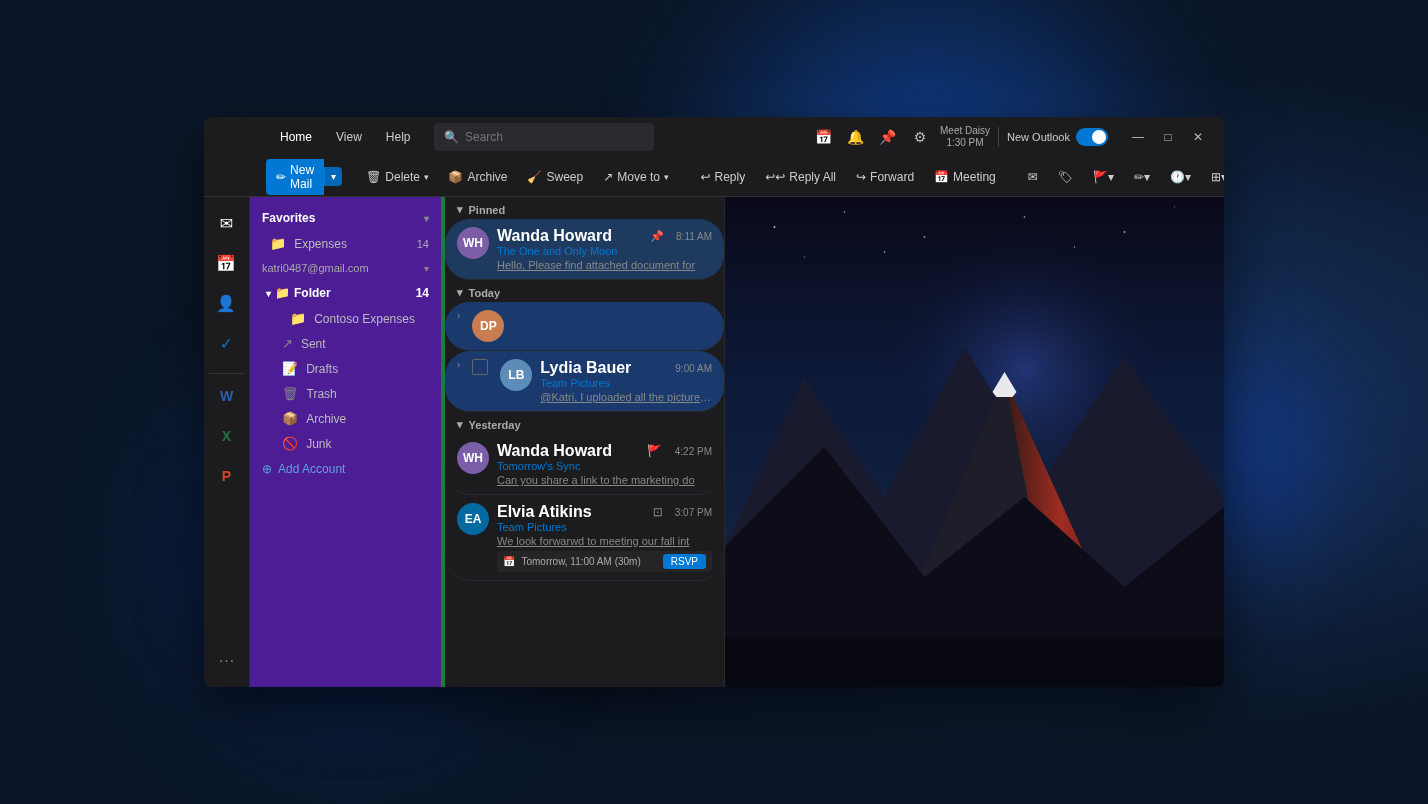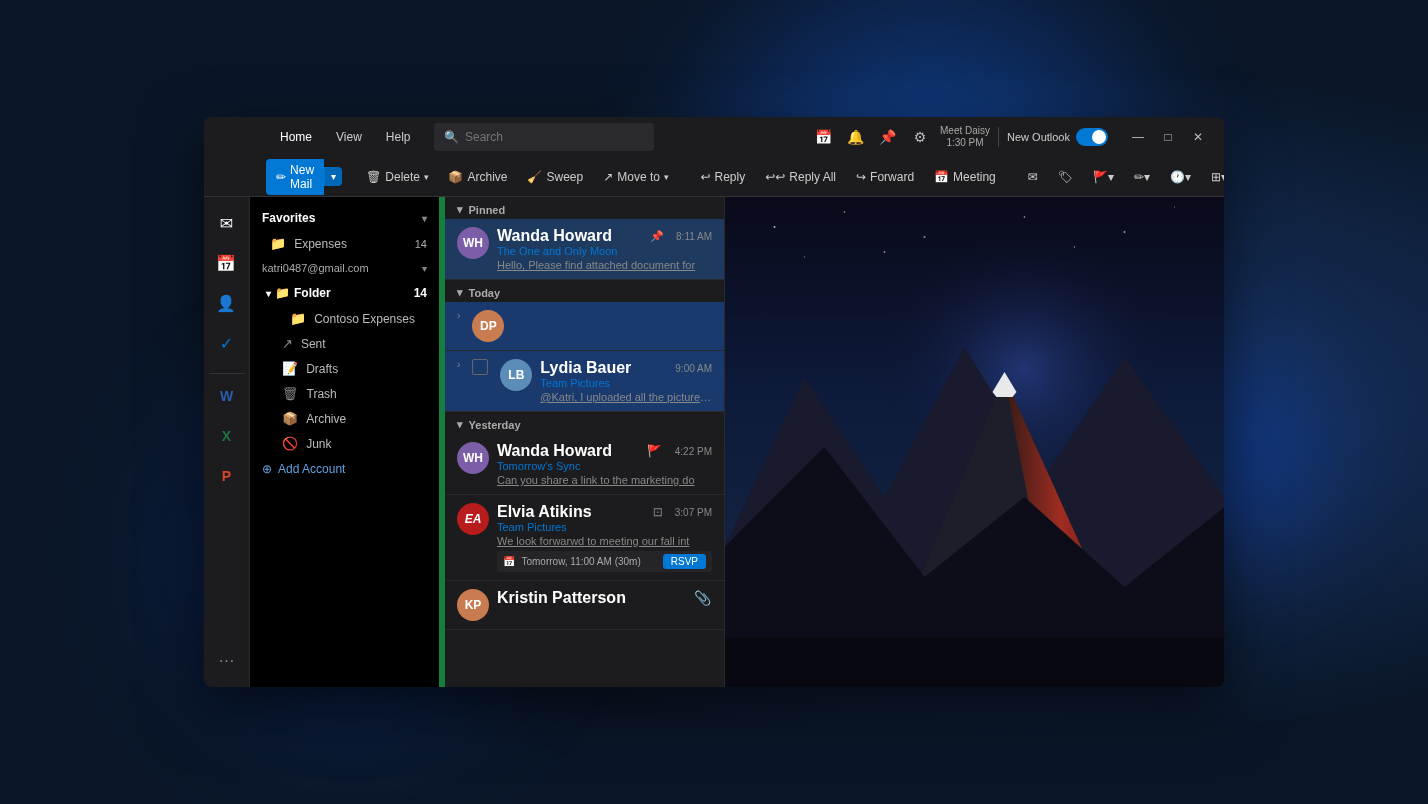--- a/index.html
+++ b/index.html
@@ -232,25 +232,25 @@
       border-radius: 6px;
     }
     .icon-sidebar-item.active { color: #fff; }
     .icon-sidebar-bottom {
       margin-top: auto;
     }
 
     
     .folder-sidebar {
       width: 195px;
-      background: #000000;
+      background: #4c1d95;
       padding: 8px 0;
       overflow-y: auto;
       flex-shrink: 0;
-      border-right: 6px solid #15803d;
+      border-right: 4px solid #15803d;
     }
     .folder-section-header {
       display: flex;
       align-items: center;
       justify-content: space-between;
       padding: 6px 12px;
       font-size: 12px;
       font-weight: 600;
       color: #fff;
       cursor: pointer;
@@ -343,20 +343,21 @@
       padding: 6px 12px 3px;
       font-size: 11px;
       font-weight: 600;
       color: #aaa;
     }
     .email-item {
       padding: 8px 12px;
       cursor: pointer;
       border-bottom: 1px solid #2a2a2e;
       position: relative;
+      border-radius: 25px;
     }
     .email-item.selected { background: #1e3a5f; }
     .email-item-header {
       display: flex;
       align-items: flex-start;
       gap: 8px;
     }
     .email-avatar {
       width: 32px; height: 32px;
       border-radius: 50%;
@@ -676,51 +677,40 @@
                 </div>
               </div>
               <div class="email-subject">Tomorrow's Sync</div>
               <div class="email-preview">Can you share a link to the marketing do</div>
             </div>
           </div>
         </div>
 
         <div class="email-item">
           <div class="email-item-header">
-            <div class="email-avatar" style="background:#b91c1c;font-style:italic;">EA</div>
+            <div class="email-avatar" style="background:#0369a1;">EA</div>
             <div class="email-content">
               <div class="email-meta">
                 <span class="email-sender">Elvia Atikins</span>
                 <div style="display:flex; align-items:center; gap:4px;">
                   <span style="color:#888; font-size:12px;">⊡</span>
                   <span class="email-time">3:07 PM</span>
                 </div>
               </div>
               <div class="email-subject">Team Pictures</div>
               <div class="email-preview">We look forwarwd to meeting our fall int</div>
               <div class="rsvp-event">
                 <span>📅</span>
                 <span style="font-size:10px; color:#aaa;">Tomorrow, 11:00 AM (30m)</span>
                 <div class="rsvp-btn">RSVP</div>
               </div>
             </div>
           </div>
         </div>
 
-        <div class="email-item">
-          <div class="email-item-header">
-            <div class="email-avatar" style="background:#c97c50;">KP</div>
-            <div class="email-content">
-              <div class="email-meta">
-                <span class="email-sender">Kristin Patterson</span>
-                <span style="color:#888; font-size:14px;">📎</span>
-              </div>
-            </div>
-          </div>
-        </div>
       </div>
     </div>
 
     <div class="reading-pane">
       <svg width="100%" height="100%" viewBox="0 0 500 490" preserveAspectRatio="xMidYMid slice" xmlns="http://www.w3.org/2000/svg">
 
         <defs>
           <linearGradient id="skyGrad" x1="0%" y1="0%" x2="0%" y2="100%">
             <stop offset="0%" style="stop-color:#0a0a1a;stop-opacity:1"></stop>
             <stop offset="40%" style="stop-color:#0d1a3a;stop-opacity:1"></stop>

